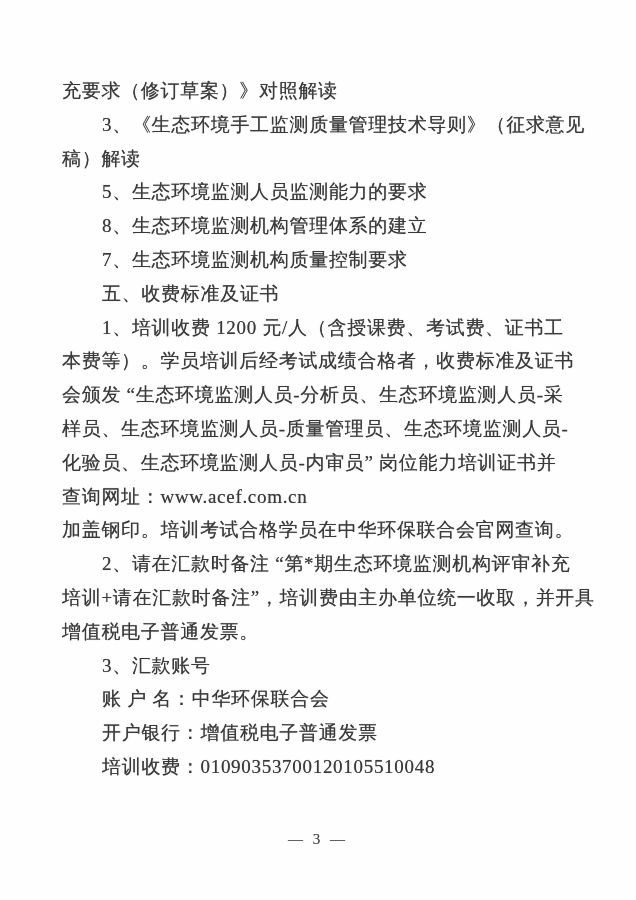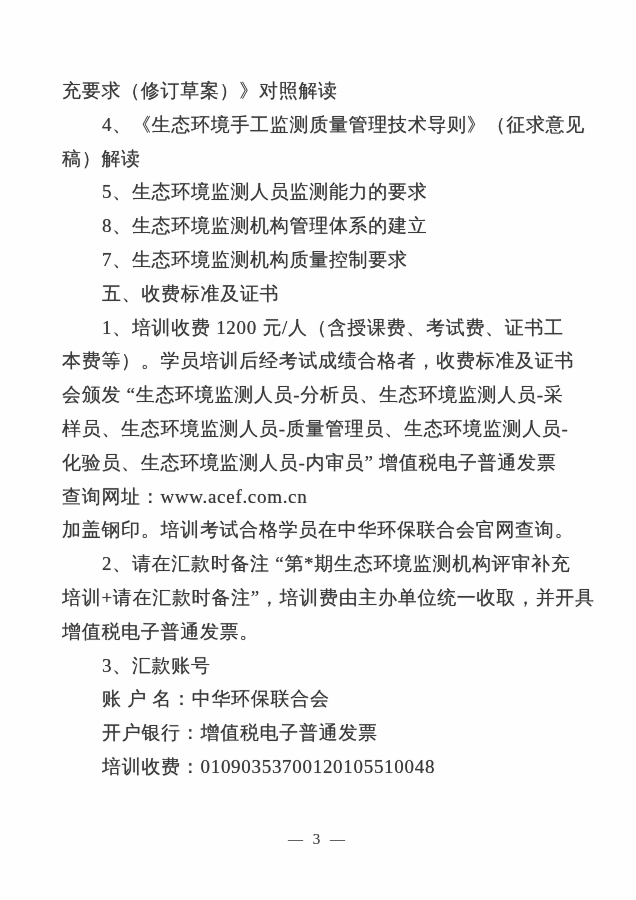--- a/index.html
+++ b/index.html
@@ -44,31 +44,31 @@
     color: #4c4c4c;
     text-shadow: 0 0 0.6px rgba(70,70,70,0.7);
   }
 </style>
 </head>
 <body>
 
 <div class="page">
   <div class="content">
     <div class="line">充要求（修订草案）》对照解读</div>
-    <div class="line indent">4、《生态环境手工监测质量管理技术导则》（征求意见</div>
+    <div class="line indent">3、《生态环境手工监测质量管理技术导则》（征求意见</div>
     <div class="line">稿）解读</div>
     <div class="line indent">5、生态环境监测人员监测能力的要求</div>
     <div class="line indent">8、生态环境监测机构管理体系的建立</div>
     <div class="line indent">7、生态环境监测机构质量控制要求</div>
     <div class="line indent">五、收费标准及证书</div>
     <div class="line indent">1、培训收费 1200 元/人（含授课费、考试费、证书工</div>
     <div class="line">本费等）。学员培训后经考试成绩合格者，收费标准及证书</div>
     <div class="line">会颁发 “生态环境监测人员-分析员、生态环境监测人员-采</div>
     <div class="line">样员、生态环境监测人员-质量管理员、生态环境监测人员-</div>
-    <div class="line">化验员、生态环境监测人员-内审员” 增值税电子普通发票</div>
+    <div class="line">化验员、生态环境监测人员-内审员” 岗位能力培训证书并</div>
     <div class="line">查询网址：www.acef.com.cn</div>
     <div class="line">加盖钢印。培训考试合格学员在中华环保联合会官网查询。</div>
     <div class="line indent">2、请在汇款时备注 “第*期生态环境监测机构评审补充</div>
     <div class="line">培训+请在汇款时备注”，培训费由主办单位统一收取，并开具</div>
     <div class="line">增值税电子普通发票。</div>
     <div class="line indent">3、汇款账号</div>
     <div class="line indent">账 户 名：中华环保联合会</div>
     <div class="line indent">开户银行：增值税电子普通发票</div>
     <div class="line indent">培训收费：01090353700120105510048</div>
   </div>

